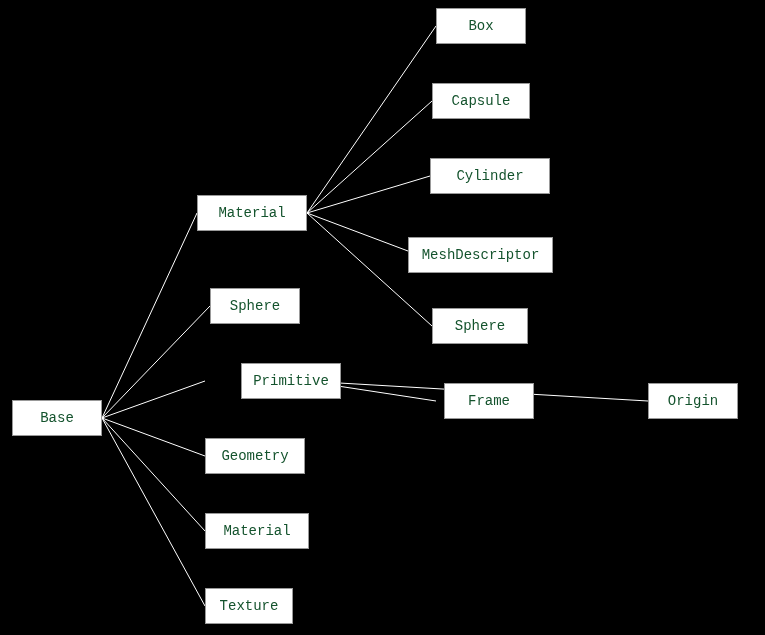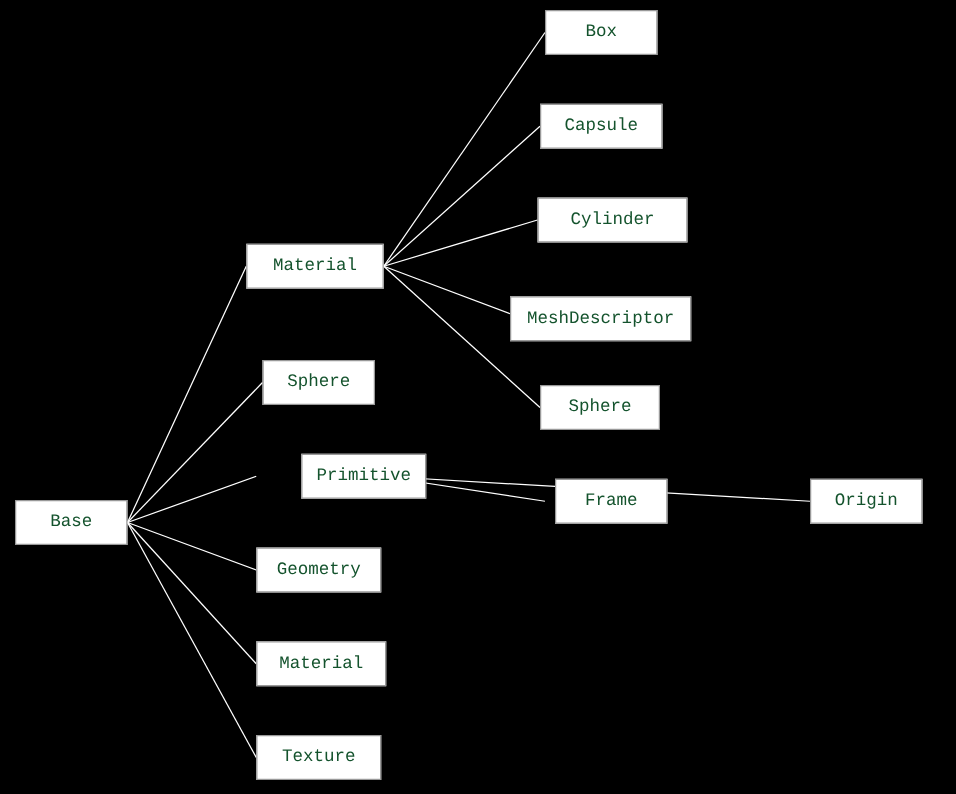--- a/index.html
+++ b/index.html
@@ -82,21 +82,21 @@
     </div>
     <div class="node" style="left: 205px; top: 363px; width: 100px; height: 36px; margin-left: 36px;">
       <span>Primitive</span>
     </div>
     <div class="node" style="left: 205px; top: 438px; width: 100px; height: 36px;">
       <span>Geometry</span>
     </div>
     <div class="node" style="left: 205px; top: 513px; width: 104px; height: 36px;">
       <span>Material</span>
     </div>
-    <div class="node" style="left: 205px; top: 588px; width: 100px; height: 36px;">
+    <div class="node" style="left: 205px; top: 588px; width: 88px; height: 36px;">
       <span>Texture</span>
     </div>
     <div class="node" style="left: 436px; top: 8px; width: 90px; height: 36px;">
       <span>Box</span>
     </div>
     <div class="node" style="left: 432px; top: 83px; width: 98px; height: 36px;">
       <span>Capsule</span>
     </div>
     <div class="node" style="left: 430px; top: 158px; width: 120px; height: 36px;">
       <span>Cylinder</span>

